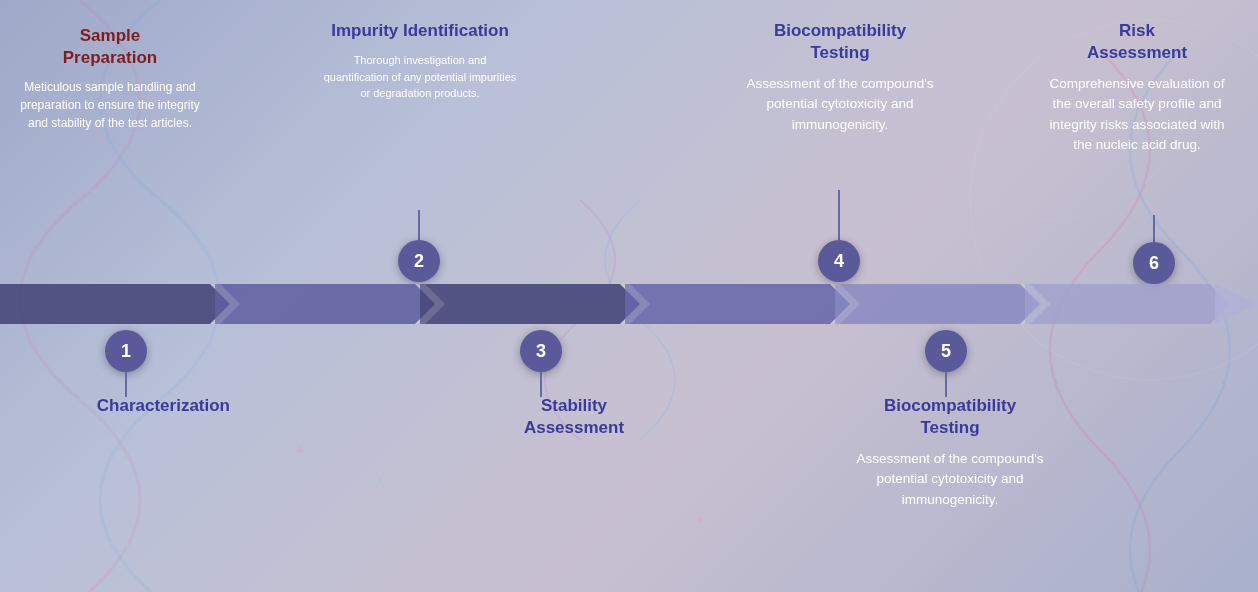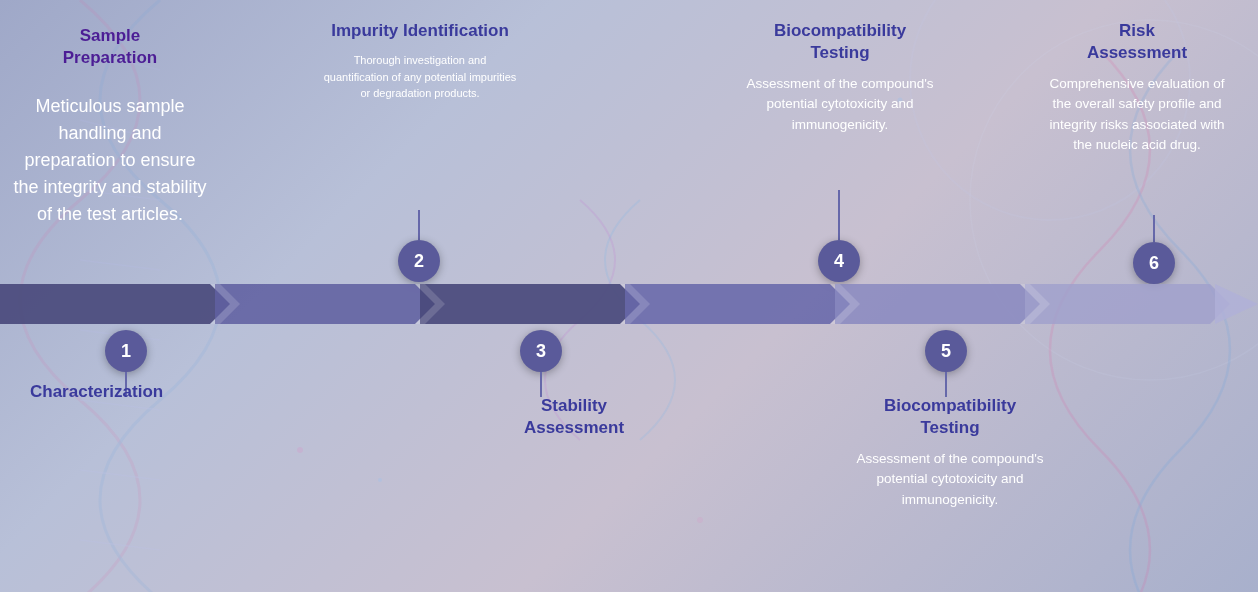--- a/index.html
+++ b/index.html
@@ -174,27 +174,27 @@
     <div class="step-number" style="position:absolute; top:242px; left:1133px; width:42px; height:42px; border-radius:50%; background:#5a5a9a; color:#fff; font-size:18px; font-weight:bold; display:flex; align-items:center; justify-content:center; box-shadow:0 2px 8px rgba(0,0,0,0.3);">
       <span>6</span>
     </div>
 
     <div class="step-number" style="position:absolute; top:330px; left:105px; width:42px; height:42px; border-radius:50%; background:#5a5a9a; color:#fff; font-size:18px; font-weight:bold; display:flex; align-items:center; justify-content:center; box-shadow:0 2px 8px rgba(0,0,0,0.3);">
       <span>1</span>
     </div>
 
     <div style="position:absolute; top:372px; left:125px; width:2px; height:25px; background:#6668aa;"></div>
 
-    <div style="position:absolute; top:381px; left:30px; width:200px; display:flex; flex-direction:row; align-items:flex-end;">
+    <div style="position:absolute; top:395px; left:30px; width:200px; display:flex; flex-direction:column; align-items:flex-end;">
       <div class="step-title" style="color:#3a3a9c; font-weight:bold; font-size:17px; text-align:center; line-height:1.3; margin-bottom:10px;">Characterization</div>
     </div>
 
     <div style="position:absolute; top:25px; left:10px; width:200px; display:flex; flex-direction:column; align-items:center;">
-      <div class="step-title" style="color:#4c1d95; font-weight:bold; font-size:17px; text-align:center; line-height:1.3; margin-bottom:24px;">Sample<br>Preparation</div>
-      <div class="step-desc" style="color:#ffffff; font-size:18px; text-align:center; line-height:1.5; max-width:195px;">Meticulous sample handling and preparation to ensure the integrity and stability of the test articles.</div>
+      <div class="step-title" style="color:#7f1d1d; font-weight:bold; font-size:17px; text-align:center; line-height:1.3; margin-bottom:9px;">Sample<br>Preparation</div>
+      <div class="step-desc" style="color:#ffffff; font-size:12px; text-align:center; line-height:1.5; max-width:195px;">Meticulous sample handling and preparation to ensure the integrity and stability of the test articles.</div>
     </div>
 
     <div class="step-number" style="position:absolute; top:330px; left:520px; width:42px; height:42px; border-radius:50%; background:#5a5a9a; color:#fff; font-size:18px; font-weight:bold; display:flex; align-items:center; justify-content:center; box-shadow:0 2px 8px rgba(0,0,0,0.3);">
       <span>3</span>
     </div>
 
     <div style="position:absolute; top:372px; left:540px; width:2px; height:25px; background:#6668aa;"></div>
 
     <div style="position:absolute; top:395px; left:440px; width:220px; display:flex; flex-direction:column; align-items:center;">
       <div class="step-title" style="color:#3a3a9c; font-weight:bold; font-size:17px; text-align:center; line-height:1.3; margin-bottom:10px;margin-left:48px;">Stability<br>Assessment</div>

